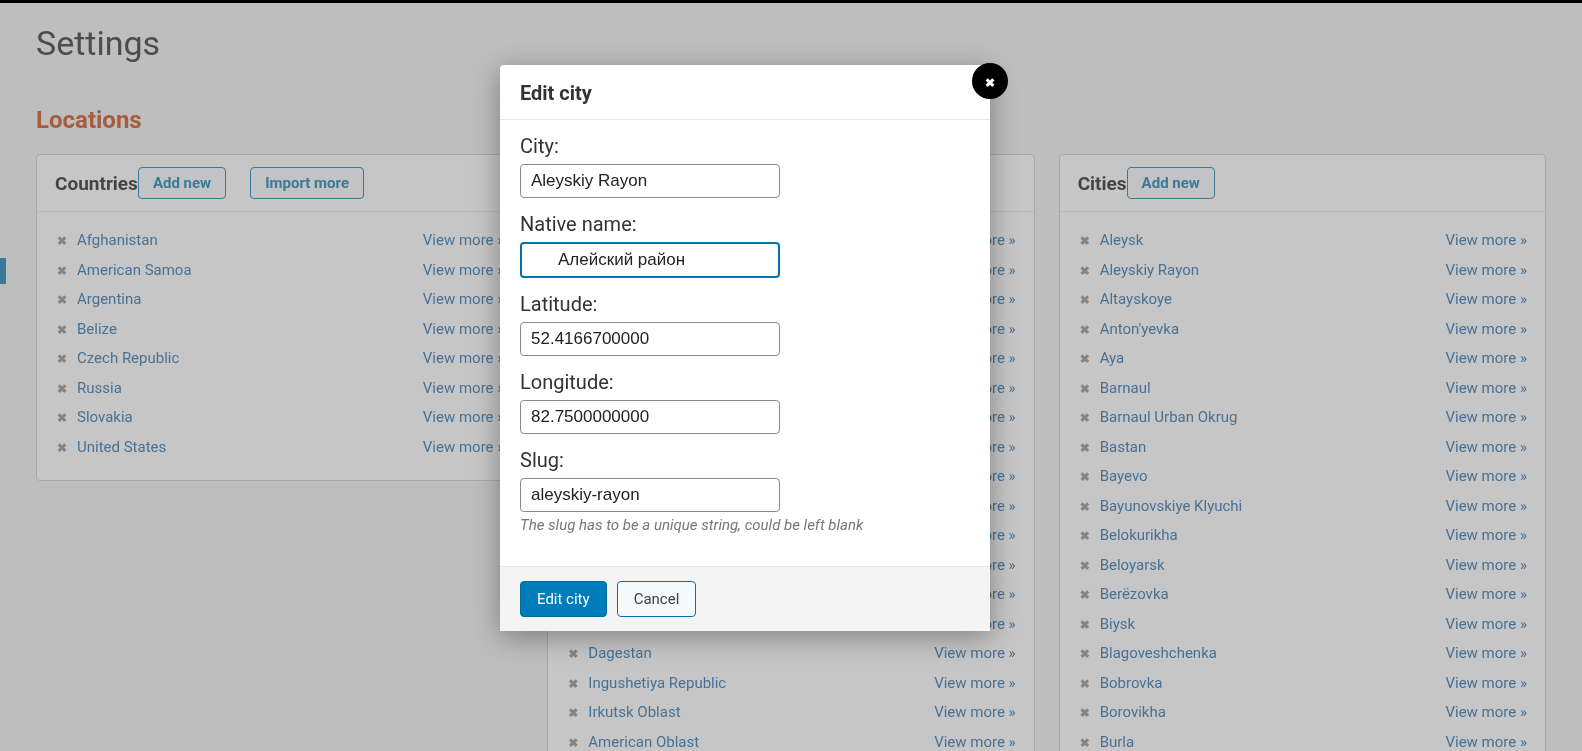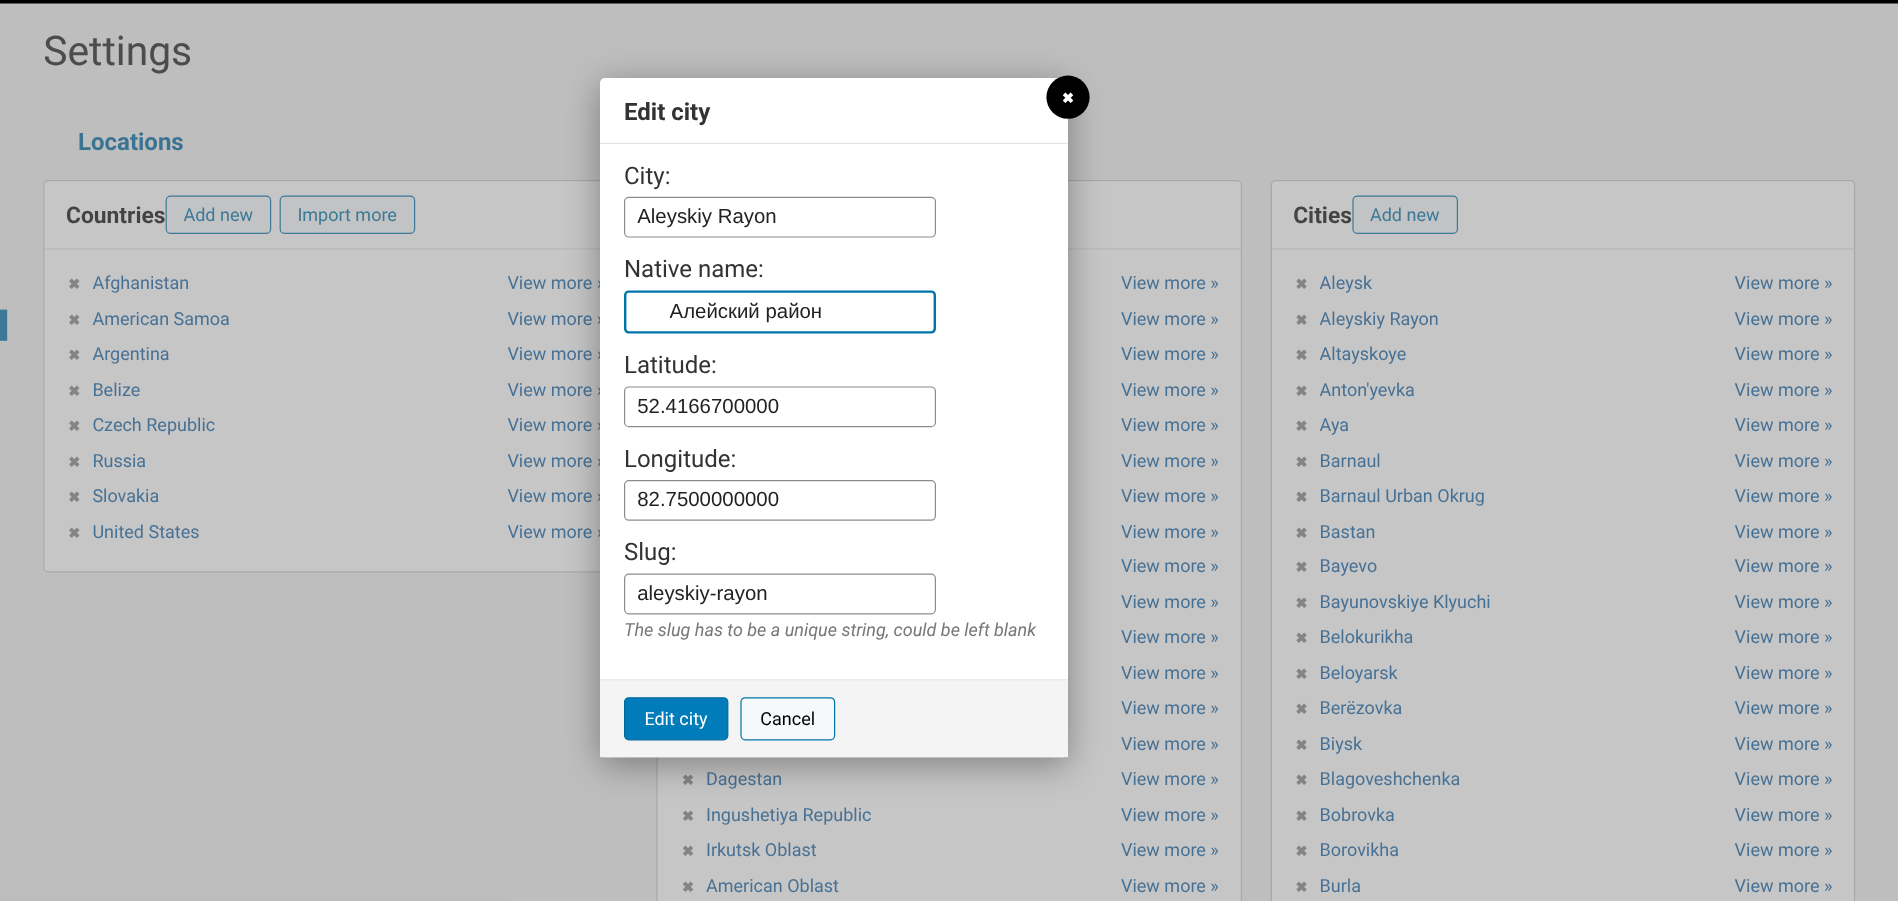--- a/index.html
+++ b/index.html
@@ -17,25 +17,24 @@
 .page {
   padding: 0 36px;
 }
 h1.page-title {
   font-size: 34px;
   font-weight: 400;
   color: #222;
   padding: 20px 0 18px 0;
 }
 .subheader {
-  font-size: 20px;
+  font-size: 24px;
   font-weight: 700;
-  color: #0369a1;
+  color: #c2410c;
   padding: 25px 0 20px 0;
-  margin-left: 29px;
 }
 .cols {
   display: flex;
   gap: 24px;
   align-items: flex-start;
 }
 .panel {
   background: #fff;
   border: 1px solid #c9c9c9;
   border-radius: 4px;
@@ -47,40 +46,40 @@
   align-items: center;
   justify-content: flex-start;
   padding: 12px 18px;
   border-bottom: 1px solid #e3e3e3;
 }
 .panel-title {
   font-size: 19px;
   font-weight: 700;
   color: #111;
 }
-.panel-buttons { display: flex; gap: 7px; }
+.panel-buttons { display: flex; gap: 24px; font-weight: bold; }
 .btn {
   display: inline-block;
   padding: 6px 14px;
   border: 1px solid #0073aa;
   border-radius: 4px;
   background: #f6f9fb;
   color: #0073aa;
   font-size: 15px;
   cursor: pointer;
 }
 .btn.primary {
   background: #007cba;
   color: #fff;
   border-color: #006a9e;
   padding: 8px 16px;
 }
 .btn.secondary {
   background: #f6f9fb;
-  color: #000000;
+  color: #404040;
   border: 1px solid #0073aa;
   padding: 8px 16px;
 }
 .panel-body {
   padding: 14px 18px 18px 18px;
 }
 ul.list {
   list-style: none;
 }
 ul.list li {
@@ -119,21 +118,21 @@
 .overlay {
   position: absolute;
   inset: 0;
   background: rgba(128,128,128,0.45);
   z-index: 5;
 }
 .modal {
   position: absolute;
   left: 500px;
   top: 62px;
-  width: 390px;
+  width: 490px;
   background: #fff;
   border-radius: 4px;
   box-shadow: 0 6px 28px rgba(0,0,0,0.35);
   z-index: 10;
 }
 .modal-close {
   position: absolute;
   right: -18px;
   top: -2px;
   width: 36px;

